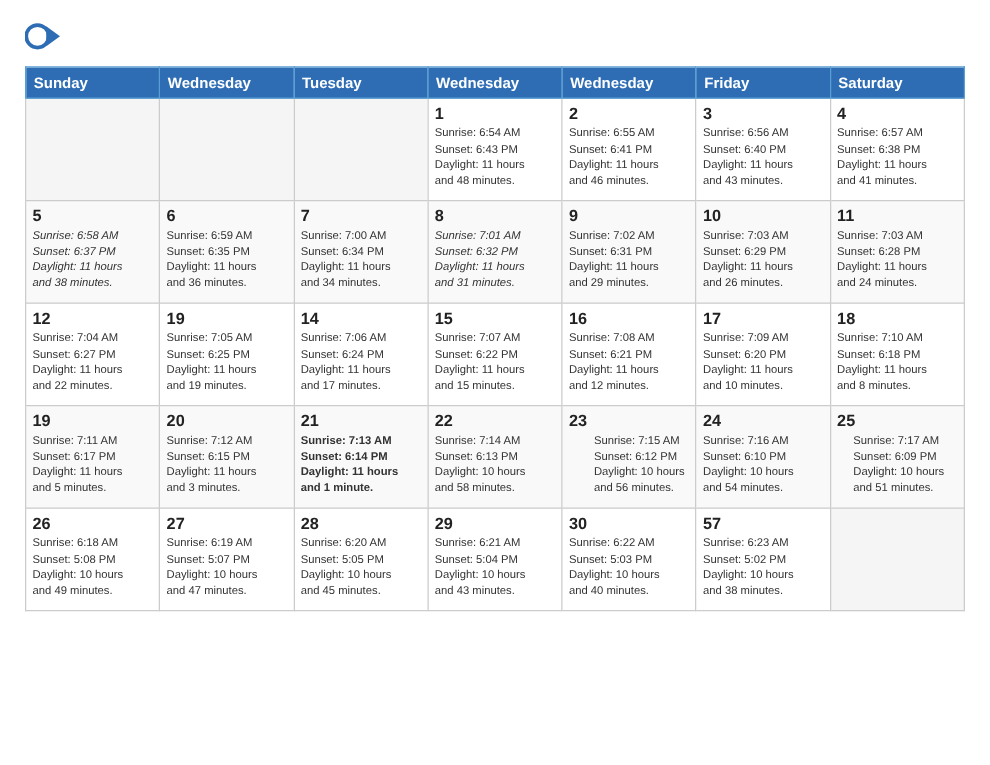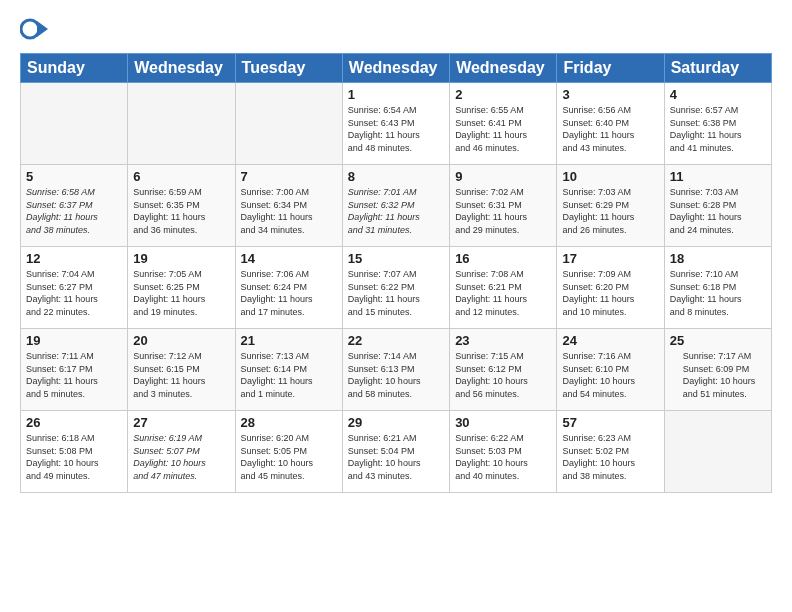--- a/index.html
+++ b/index.html
@@ -47,21 +47,21 @@
     .calendar {
       width: 100%;
       border-collapse: collapse;
       table-layout: fixed;
     }
     .calendar th {
       background: #2e6db4;
       color: #fff;
       text-align: left;
       padding: 5px 6px;
-      font-size: 16px;
+      font-size: 12px;
       font-weight: bold;
       border: 1px solid #5a9fd4;
     }
     .calendar td {
       border: 1px solid #ccc;
       vertical-align: top;
       padding: 4px 5px;
       height: 82px;
       font-size: 9.5px;
       color: #333;
@@ -268,35 +268,35 @@
           </td>
           <td>
             <div class="day-num">20</div>
             <div class="day-info" style="white-space: pre-line;">Sunrise: 7:12 AM
 Sunset: 6:15 PM
 Daylight: 11 hours
 and 3 minutes.</div>
           </td>
           <td>
             <div class="day-num">21</div>
-            <div class="day-info" style="white-space: pre-line;">Sunrise: 7:13 AM
+            <div class="day-info" style="white-space: pre-line; font-weight: bold;">Sunrise: 7:13 AM
 Sunset: 6:14 PM
 Daylight: 11 hours
 and 1 minute.</div>
           </td>
           <td>
             <div class="day-num">22</div>
             <div class="day-info" style="white-space: pre-line;">Sunrise: 7:14 AM
 Sunset: 6:13 PM
 Daylight: 10 hours
 and 58 minutes.</div>
           </td>
           <td>
             <div class="day-num">23</div>
-            <div class="day-info" style="white-space: pre-line;">Sunrise: 7:15 AM
+            <div class="day-info" style="white-space: pre-line; margin-left: 20px;">Sunrise: 7:15 AM
 Sunset: 6:12 PM
 Daylight: 10 hours
 and 56 minutes.</div>
           </td>
           <td>
             <div class="day-num">24</div>
             <div class="day-info" style="white-space: pre-line;">Sunrise: 7:16 AM
 Sunset: 6:10 PM
 Daylight: 10 hours
 and 54 minutes.</div>
@@ -312,21 +312,21 @@
         <tr class="week-row">
           <td>
             <div class="day-num">26</div>
             <div class="day-info" style="white-space: pre-line;">Sunrise: 6:18 AM
 Sunset: 5:08 PM
 Daylight: 10 hours
 and 49 minutes.</div>
           </td>
           <td>
             <div class="day-num">27</div>
-            <div class="day-info" style="white-space: pre-line; font-style: italic;">Sunrise: 6:19 AM
+            <div class="day-info" style="white-space: pre-line;">Sunrise: 6:19 AM
 Sunset: 5:07 PM
 Daylight: 10 hours
 and 47 minutes.</div>
           </td>
           <td>
             <div class="day-num">28</div>
             <div class="day-info" style="white-space: pre-line;">Sunrise: 6:20 AM
 Sunset: 5:05 PM
 Daylight: 10 hours
 and 45 minutes.</div>

